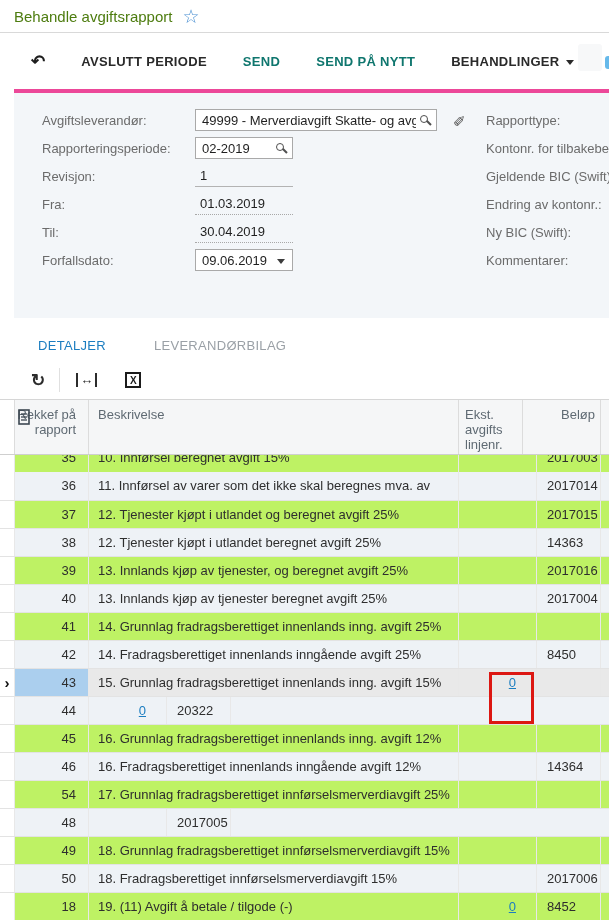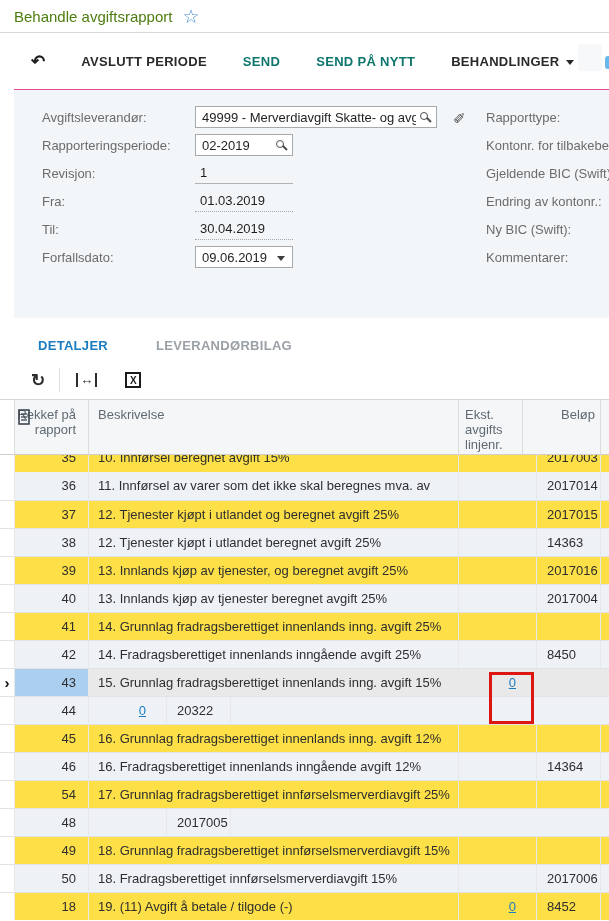--- a/index.html
+++ b/index.html
@@ -24,21 +24,21 @@
   .caret-down { display:inline-block; width:0; height:0; border-left:4px solid transparent;
                 border-right:4px solid transparent; border-top:5px solid #2a2a2a;
                 margin-left:7px; vertical-align:middle; }
   .tb-ghost { position:absolute; right:7px; top:10px; width:24px; height:27px;
               background:#f7f8f9; border-radius:3px; }
   .tb-edge-sliver { position:absolute; right:0; top:22px; width:4px; height:13px;
                     background:#66b9ea; border-radius:3px 0 0 3px; }
 
   
   .panel { position:absolute; left:14px; top:89px; width:595px; height:229px;
-           background:#f3f6f9; border-top:1px solid #ec4899; padding:13px 0 0 28px; }
+           background:#f3f6f9; border-top:4px solid #ec4899; padding:13px 0 0 28px; }
   .f-row { display:flex; align-items:center; height:28px; }
   .f-label { width:153px; font-size:13px; color:#6b6b6b; }
   .ctrl { position:relative; height:22px; background:#fff; border:1px solid #a9a9a9;
           display:flex; align-items:center; font-size:13px; color:#1f1f1f; padding:0 20px 0 6px; }
   .ctrl.wide  { width:242px; }
   .ctrl.small { width:98px; }
   .ctrl-val { white-space:nowrap; overflow:hidden; }
   .ro { width:98px; height:22px; display:flex; align-items:center; font-size:13px;
         color:#1f1f1f; padding-left:5px; border-bottom:1px solid #b3b3b3; }
   .ro.dotted { border-bottom:1px dotted #a8a8a8; }
@@ -49,21 +49,21 @@
   .dd-caret { position:absolute; right:7px; top:9px; width:0; height:0;
               border-left:4px solid transparent; border-right:4px solid transparent;
               border-top:5px solid #3c3c3c; }
   .pencil-icon { font-size:15px; color:#4c4c4c; margin-left:16px; cursor:pointer;
                  transform:scaleY(-1); display:inline-block; }
   .right-col { position:absolute; left:472px; top:13px; }
   .r-label { height:28px; display:flex; align-items:center; font-size:13px; color:#6b6b6b;
              white-space:nowrap; }
 
   
-  .tabs { position:absolute; left:14px; top:332px; width:595px; height:29px; display:flex;font-weight:bold; }
+  .tabs { position:absolute; left:14px; top:332px; width:595px; height:29px; display:flex; }
   .tab { font-size:13px; letter-spacing:.3px; padding:6px 24px 0 24px; color:#9aa0a6;
          position:relative; cursor:pointer; }
   .tab.active { color:#1b7dc0; }
   .tab.active::after { content:""; position:absolute; left:0; right:0; bottom:-3px;
                        height:3px; background:#1b7dc0; }
 
   
   .gridbar { position:absolute; left:0; top:361px; width:609px; height:39px; background:#fff;
              border-bottom:1px solid #d6d6d6; display:flex; align-items:center; }
   .g-icon { color:#2c2c2c; cursor:pointer; }
@@ -85,21 +85,21 @@
   .hc-belop { width:78px; text-align:right; padding-right:5px; }
   .hc-ekst { width:64px; padding-left:6px; }
   .hc-fill { flex:1; border-right:none !important; }
   .notes-icon { position:absolute; left:3px; top:9px; }
 
   .gbody { position:absolute; left:0; top:455px; width:609px; height:466px; overflow:hidden;
            font-size:13px; color:#2e2e2e; }
   .clip-top { height:17px; overflow:hidden; }
   .clip-top .trow { margin-top:-11px; border-top:none; }
   .trow { display:flex; height:28px; line-height:27px; border-top:1px solid #e3e3e3;
-          background:#fde047; }
+          background:#bef264; }
   .gbody .clip-top + .trow, .gbody > .trow:first-child { border-top:none; }
   .trow > div { border-right:1px solid #e8e8e8; overflow:hidden; white-space:nowrap; }
   .c-gutter { width:15px; background:#fff; text-align:center; }
   .c-nr { width:74px; text-align:right; padding-right:12px; }
   .c-desc { width:370px; padding-left:9px; }
   .c-belop { width:78px; text-align:right; padding-right:20px; }
   .c-ekst { width:64px; padding-left:10px; }
   .c-fill { flex:1; border-right:none !important; }
   .trow.stripe, .trow.stripe .c-fill { background:#eef2f6; }
   .trow.stripe .c-gutter { background:#fff; }

